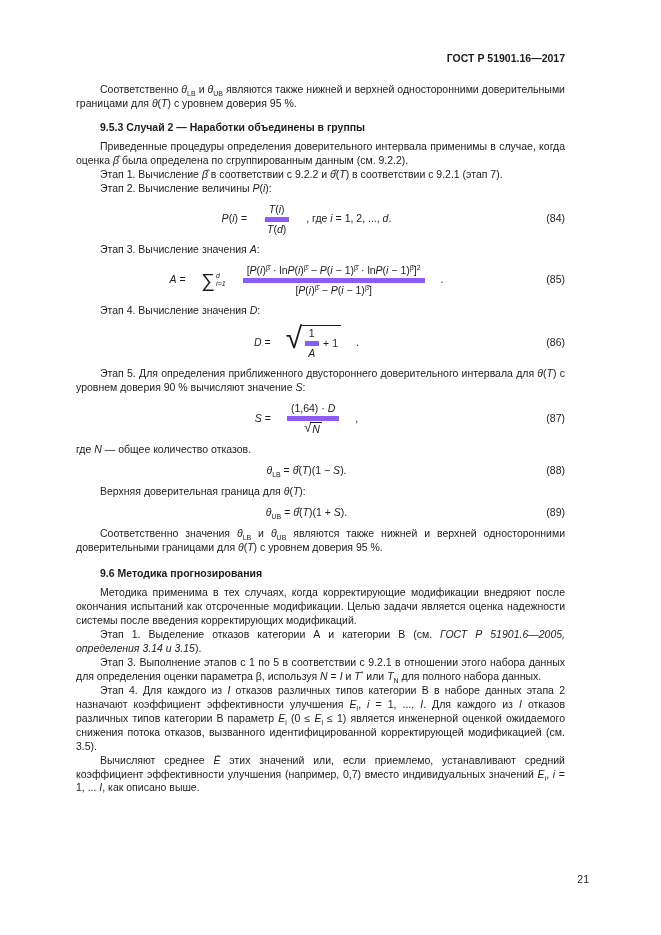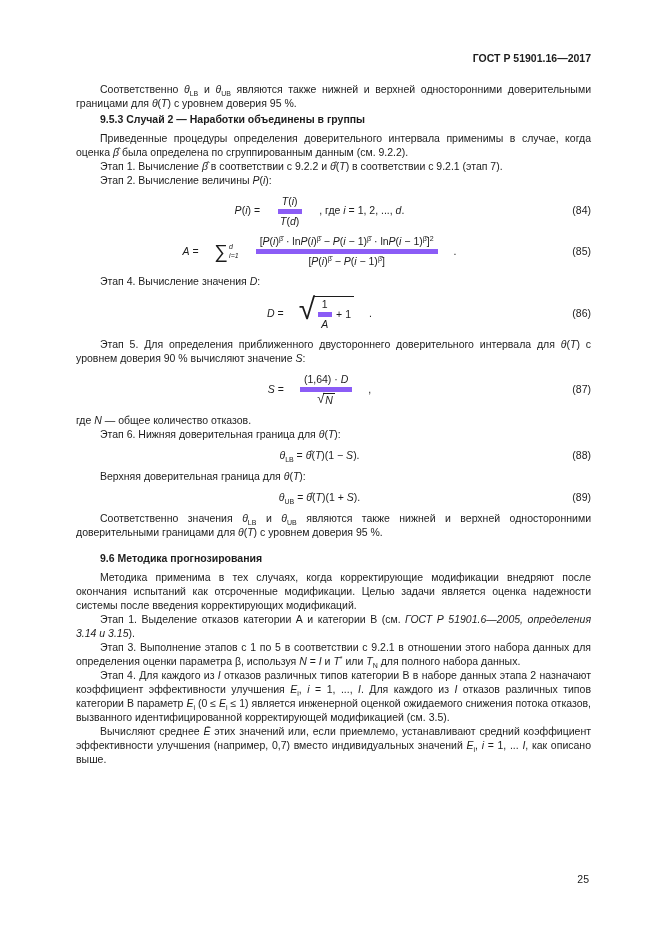--- a/index.html
+++ b/index.html
@@ -1,26 +1,26 @@
 <!DOCTYPE html>
 <html><head>
 <meta charset="utf-8">
 <style>
   * { margin:0; padding:0; box-sizing:border-box; }
   html,body { background:#ffffff; }
   body {
     width:661px; height:935px; overflow:hidden; position:relative;
     font-family:"Liberation Sans", sans-serif; color:#1c1c1c;
   }
-  .page { padding:52px 70px 0 76px; font-size:10.5px; line-height:1.33; height:935px; position:relative; }
+  .page { padding:52px 96px 0 76px; font-size:10.5px; line-height:1.33; height:935px; position:relative; }
   .doc-header { text-align:right; font-weight:bold; font-size:10.5px; margin-bottom:17px; }
   p { text-align:justify; margin:0; }
   p.ind { text-indent:24px; }
   p.noind { text-indent:0; }
-  h3 { font-size:10.5px; font-weight:bold; text-indent:24px; margin:2px 0 5px; }
+  h3 { font-size:10.5px; font-weight:bold; text-indent:24px; margin:10px 0 5px; }
   h3.h96 { margin:12px 0 5px; }
 
   .formula-row { display:flex; align-items:center; margin:7px 0; }
   .formula { flex:1; display:flex; justify-content:center; align-items:center; gap:15px; }
   .fnum { text-align:right; min-width:28px; }
   .fseg { white-space:nowrap; }
   i { font-style:italic; }
   sub { font-size:7px; line-height:0; }
   sup { font-size:7px; line-height:0; }
 
@@ -61,20 +61,21 @@
       <span class="fseg"><i>P</i>(<i>i</i>) =</span>
       <span class="frac">
         <span class="num"><i>T</i>(<i>i</i>)</span>
         <span class="den"><i>T</i>(<i>d</i>)</span>
       </span>
       <span class="fseg">, где <i>i</i> = 1, 2, ..., <i>d</i>.</span>
     </div>
     <span class="fnum">(84)</span>
   </div>
 
+  <p class="ind">Этап 3. Вычисление значения <i>A</i>:</p>
 
   <div class="formula-row">
     <div class="formula">
       <span class="fseg"><i>A</i> =</span>
       <span class="sum-wrap">
         <span class="sum-sym">∑</span>
         <span class="sum-lims">
           <span>d</span>
           <span>i=1</span>
         </span>
@@ -123,21 +124,20 @@
               </span>
           </span>
         </span>
       </span>
       <span class="fseg">,</span>
     </div>
     <span class="fnum">(87)</span>
   </div>
 
   <p class="noind">где <i>N</i> — общее количество отказов.</p>
-  <p class="ind">Этап 6. Нижняя доверительная граница для <i>θ</i>(<i>T</i>):</p>
 
   <div class="formula-row">
     <div class="formula">
       <span class="fseg"><i>θ</i><sub>LB</sub> = <i>θ̂</i>(<i>T</i>)(1 − <i>S</i>).</span>
     </div>
     <span class="fnum">(88)</span>
   </div>
 
   <p class="ind">Верхняя доверительная граница для <i>θ</i>(<i>T</i>):</p>
 
@@ -151,15 +151,15 @@
   <p class="ind">Соответственно значения <i>θ</i><sub>LB</sub> и <i>θ</i><sub>UB</sub> являются также нижней и верхней односторонними доверительными границами для <i>θ</i>(<i>T</i>) с уровнем доверия 95 %.</p>
 
   <h3 class="h96">9.6 Методика прогнозирования</h3>
 
   <p class="ind">Методика применима в тех случаях, когда корректирующие модификации внедряют после окончания испытаний как отсроченные модификации. Целью задачи является оценка надежности системы после введения корректирующих модификаций.</p>
   <p class="ind">Этап 1. Выделение отказов категории А и категории В (см. <i>ГОСТ Р 51901.6—2005, определения 3.14 и 3.15</i>).</p>
   <p class="ind">Этап 3. Выполнение этапов с 1 по 5 в соответствии с 9.2.1 в отношении этого набора данных для определения оценки параметра β, используя <i>N</i> = <i>I</i> и <i>T</i><sup>*</sup> или <i>T</i><sub>N</sub> для полного набора данных.</p>
   <p class="ind">Этап 4. Для каждого из <i>I</i> отказов различных типов категории В в наборе данных этапа 2 назначают коэффициент эффективности улучшения <i>E</i><sub>i</sub>, <i>i</i> = 1, ..., <i>I</i>. Для каждого из <i>I</i> отказов различных типов категории В параметр <i>E</i><sub>i</sub> (0 ≤ <i>E</i><sub>i</sub> ≤ 1) является инженерной оценкой ожидаемого снижения потока отказов, вызванного идентифицированной корректирующей модификацией (см. 3.5).</p>
   <p class="ind">Вычисляют среднее <i>Ē</i> этих значений или, если приемлемо, устанавливают средний коэффициент эффективности улучшения (например, 0,7) вместо индивидуальных значений <i>E</i><sub>i</sub>, <i>i</i> = 1, ... <i>I</i>, как описано выше.</p>
 
-  <div class="page-number">25</div>
+  <div class="page-number">21</div>
 
 </div>
 
 </body></html>

